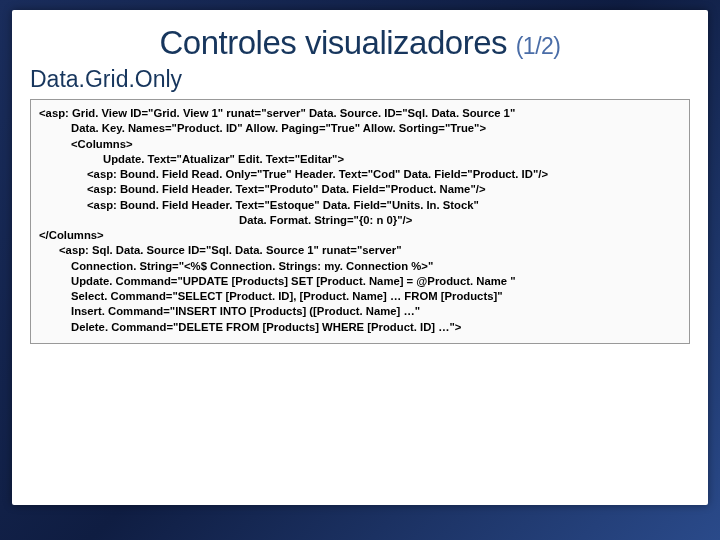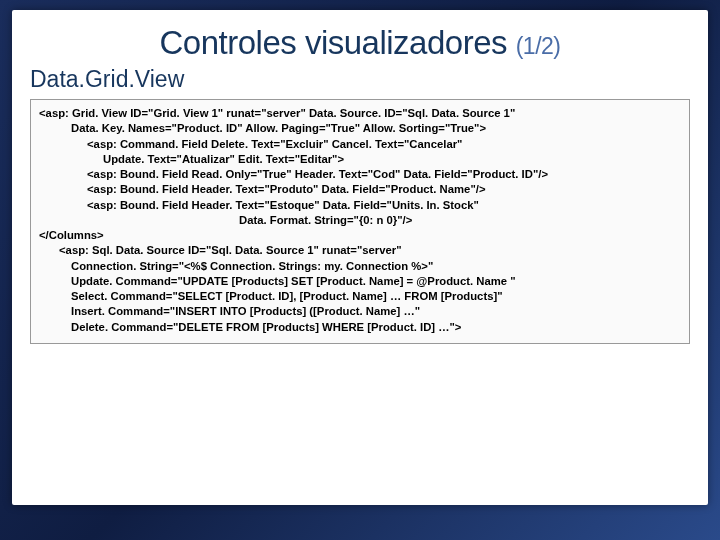--- a/index.html
+++ b/index.html
@@ -60,25 +60,25 @@
   .i1a { padding-left: 20px; }
 </style>
 </head>
 <body>
 
 <div class="slide">
   <div class="title">
     <span>Controles visualizadores</span>
     <span class="sub">(1/2)</span>
   </div>
-  <div class="subtitle">Data.Grid.View</div>
+  <div class="subtitle">Data.Grid.Only</div>
   <div class="codebox">
     <div>&lt;asp: Grid. View ID="Grid. View 1" runat="server" Data. Source. ID="Sql. Data. Source 1"</div>
     <div class="i1">Data. Key. Names="Product. ID" Allow. Paging="True" Allow. Sorting="True"&gt;</div>
-    <div class="i2">&lt;asp: Command. Field Delete. Text="Excluir" Cancel. Text="Cancelar"</div>
+    <div class="i1">&lt;Columns&gt;</div>
     <div class="i3">Update. Text="Atualizar" Edit. Text="Editar"&gt;</div>
     <div class="i2">&lt;asp: Bound. Field Read. Only="True" Header. Text="Cod" Data. Field="Product. ID"/&gt;</div>
     <div class="i2">&lt;asp: Bound. Field Header. Text="Produto" Data. Field="Product. Name"/&gt;</div>
     <div class="i2">&lt;asp: Bound. Field Header. Text="Estoque" Data. Field="Units. In. Stock"</div>
     <div class="i4">Data. Format. String="{0: n 0}"/&gt;</div>
     <div>&lt;/Columns&gt;</div>
     <div class="i1a">&lt;asp: Sql. Data. Source ID="Sql. Data. Source 1" runat="server"</div>
     <div class="i1">Connection. String="&lt;%$ Connection. Strings: my. Connection %&gt;"</div>
     <div class="i1">Update. Command="UPDATE [Products] SET [Product. Name] = @Product. Name "</div>
     <div class="i1">Select. Command="SELECT [Product. ID], [Product. Name] … FROM [Products]"</div>

